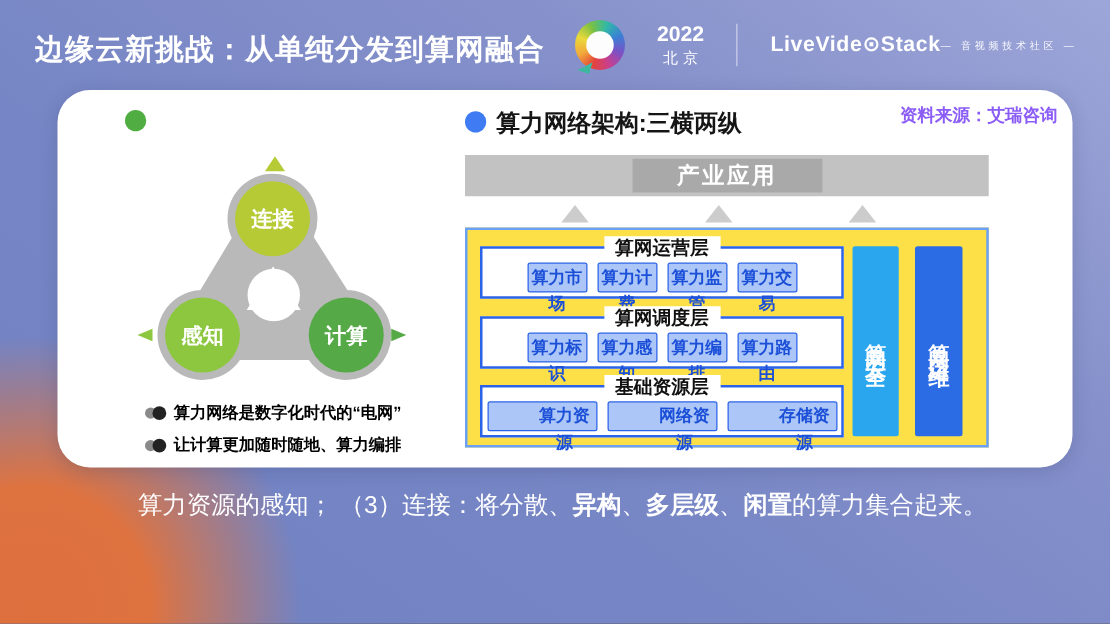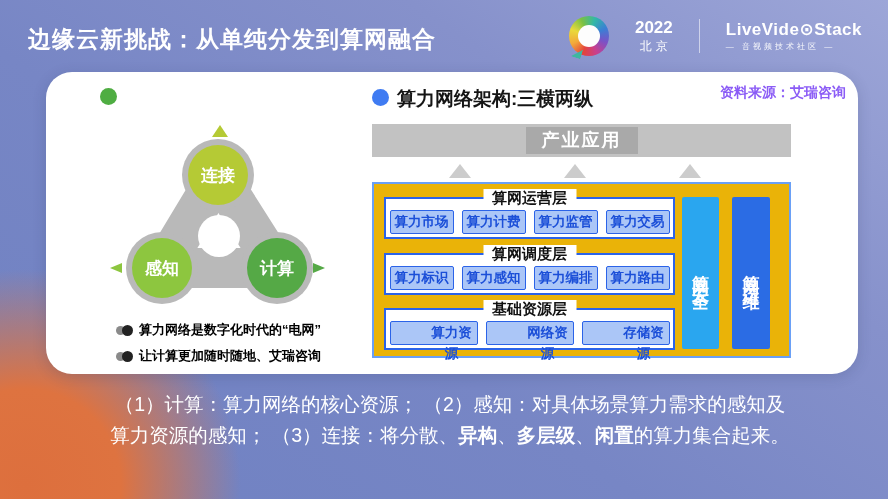--- a/index.html
+++ b/index.html
@@ -16,21 +16,21 @@
   .logo-group{position:absolute;right:26px;top:16px;display:flex;align-items:center;gap:26px;}
   .logo-ring{position:relative;width:40px;height:40px;border-radius:50%;
     background:conic-gradient(from 200deg,#e4443a,#f2a93b,#ead93b,#7ac143,#31b8a8,#3b7fd4,#7a52c7,#c93f8e,#e4443a);}
   .logo-ring::after{content:"";position:absolute;left:9px;top:9px;width:22px;height:22px;border-radius:50%;background:#fdfdfd;}
   .logo-ring::before{content:"";position:absolute;left:3px;bottom:-2px;width:10px;height:10px;background:#3eb7a0;
     clip-path:polygon(0 100%,100% 0,100% 100%);transform:rotate(18deg);}
   .logo-year{display:flex;flex-direction:column;align-items:center;color:#fff;line-height:1.1;}
   .logo-year .y{font-size:17px;font-weight:700;}
   .logo-year .c{font-size:12px;letter-spacing:4px;margin-top:2px;padding-left:4px;}
   .logo-divider{width:1px;height:34px;background:rgba(255,255,255,.55);}
-  .logo-brand{display:flex;flex-direction:column;color:#fff;line-height:1.2;}
+  .logo-brand{display:flex;flex-direction:row;align-items:center;color:#fff;line-height:1.2;}
   .logo-brand .b{font-size:17px;font-weight:600;letter-spacing:.5px;}
   .logo-brand .s{font-size:8px;letter-spacing:3px;opacity:.92;margin-top:2px;}
   
   .card{position:absolute;left:46px;top:72px;width:812px;height:302px;background:#fff;border-radius:26px;
     box-shadow:0 3px 14px rgba(40,50,90,.18);}
   .sec-dot{position:absolute;width:17px;height:17px;border-radius:50%;}
   .sec-dot.green{left:54px;top:16px;background:#4fad42;}
   .sec-dot.blue{left:326px;top:17px;background:#3f7bf2;}
   .sec-title{position:absolute;font-size:19px;font-weight:700;color:#151515;}
   .sec-title.left{left:79px;top:13px;}
@@ -40,33 +40,33 @@
   .spinner-svg{position:absolute;left:54px;top:53px;}
   .node-label{font-size:17px;font-weight:700;fill:#fff;}
   .bullets{position:absolute;left:70px;top:249px;}
   .bullet-row{display:flex;align-items:center;gap:6px;margin-bottom:8px;font-size:13px;font-weight:700;color:#000000;}
   .bullet-ic{position:relative;width:17px;height:11px;flex:0 0 17px;}
   .bullet-ic i{position:absolute;border-radius:50%;display:block;}
   .bullet-ic .g{left:0;top:1px;width:9px;height:9px;background:#8a8a8a;}
   .bullet-ic .k{left:6px;top:0;width:11px;height:11px;background:#222;}
   
   .app-bar{position:absolute;left:326px;top:52px;width:419px;height:33px;background:#c2c2c2;}
-  .app-bar-inner{width:112px;height:27px;margin:3px auto 0;background:#a9a9a9;color:#fff;
+  .app-bar-inner{width:152px;height:27px;margin:3px auto 0;background:#a9a9a9;color:#fff;
     font-size:18px;font-weight:700;text-align:center;line-height:27px;letter-spacing:2px;}
   .up-tri{position:absolute;top:92px;width:0;height:0;border-left:11px solid transparent;border-right:11px solid transparent;border-bottom:14px solid #ccc;}
   .up-tri.t1{left:403px;} .up-tri.t2{left:518px;} .up-tri.t3{left:633px;}
-  .arch-outer{position:absolute;left:326px;top:110px;width:419px;height:176px;border:2px solid #6aa0f6;background:#eab308;}
+  .arch-outer{position:absolute;left:326px;top:110px;width:419px;height:176px;border:2px solid #6aa0f6;background:#fde047;}
   .layer-box{position:absolute;left:10px;width:291px;height:42px;border:2px solid #2b63e8;background:#fff;}
   .layer-box.l1{top:13px;} .layer-box.l2{top:69px;} .layer-box.l3{top:124px;}
   .layer-legend{position:absolute;top:-10px;left:50%;transform:translateX(-50%);background:#fff;
     padding:0 9px;font-size:15px;font-weight:700;color:#111;white-space:nowrap;}
   .layer-items{position:absolute;left:0;right:0;top:11px;display:flex;justify-content:center;gap:8px;}
   .chip{height:24px;line-height:21px;border:1.5px solid #2b63e8;background:#abc6f7;color:#1b4fd8;
     font-size:13.5px;font-weight:700;text-align:center;border-radius:2px;}
-  .chip.w4{width:64px;} .chip.w3{width:88px;padding-left:36px;}
+  .chip.w4{width:48px;} .chip.w3{width:88px;padding-left:36px;}
   .vbar{position:absolute;top:13px;height:152px;border-radius:2px;display:flex;align-items:center;justify-content:center;
     color:#fff;font-size:17px;font-weight:700;writing-mode:vertical-rl;letter-spacing:6px;}
   .vbar.sec{left:308px;width:37px;background:#2aa6ef;}
   .vbar.ops{left:358px;width:38px;background:#2b6ce4;}
   
   .footer{position:absolute;left:40px;width:820px;top:389px;text-align:center;color:#fff;
     font-size:19.5px;line-height:31px;font-weight:400;}
   .footer b{font-weight:700;}
 </style>
 </head>
@@ -119,21 +119,21 @@
             <i class="g"></i>
             <i class="k"></i>
           </span>
         <span>算力网络是数字化时代的“电网”</span>
       </div>
       <div class="bullet-row">
         <span class="bullet-ic">
             <i class="g"></i>
             <i class="k"></i>
           </span>
-        <span>让计算更加随时随地、艾瑞咨询</span>
+        <span>让计算更加随时随地、算力编排</span>
       </div>
     </div>
 
     <span class="sec-dot blue"></span>
     <div class="sec-title right">算力网络架构:三横两纵</div>
     <div class="source-note">资料来源：艾瑞咨询</div>
 
     <div class="app-bar">
       <div class="app-bar-inner">产业应用</div>
     </div>
@@ -171,17 +171,16 @@
           <div class="chip w3">存储资源</div>
         </div>
       </div>
 
       <div class="vbar sec">算网安全</div>
       <div class="vbar ops">算网运维</div>
     </div>
   </div>
 
   <div class="footer">
-    <div>（1）计算：算力网络的核心资源； （2）感知：对具体场景算力需求的感知及</div>
     <div><span>算力资源的感知； （3）连接：将分散、</span><b>异构</b><span>、</span><b>多层级</b><span>、</span><b>闲置</b><span>的算力集合起来。</span></div>
   </div>
 
 </div>
 
 </body></html>

